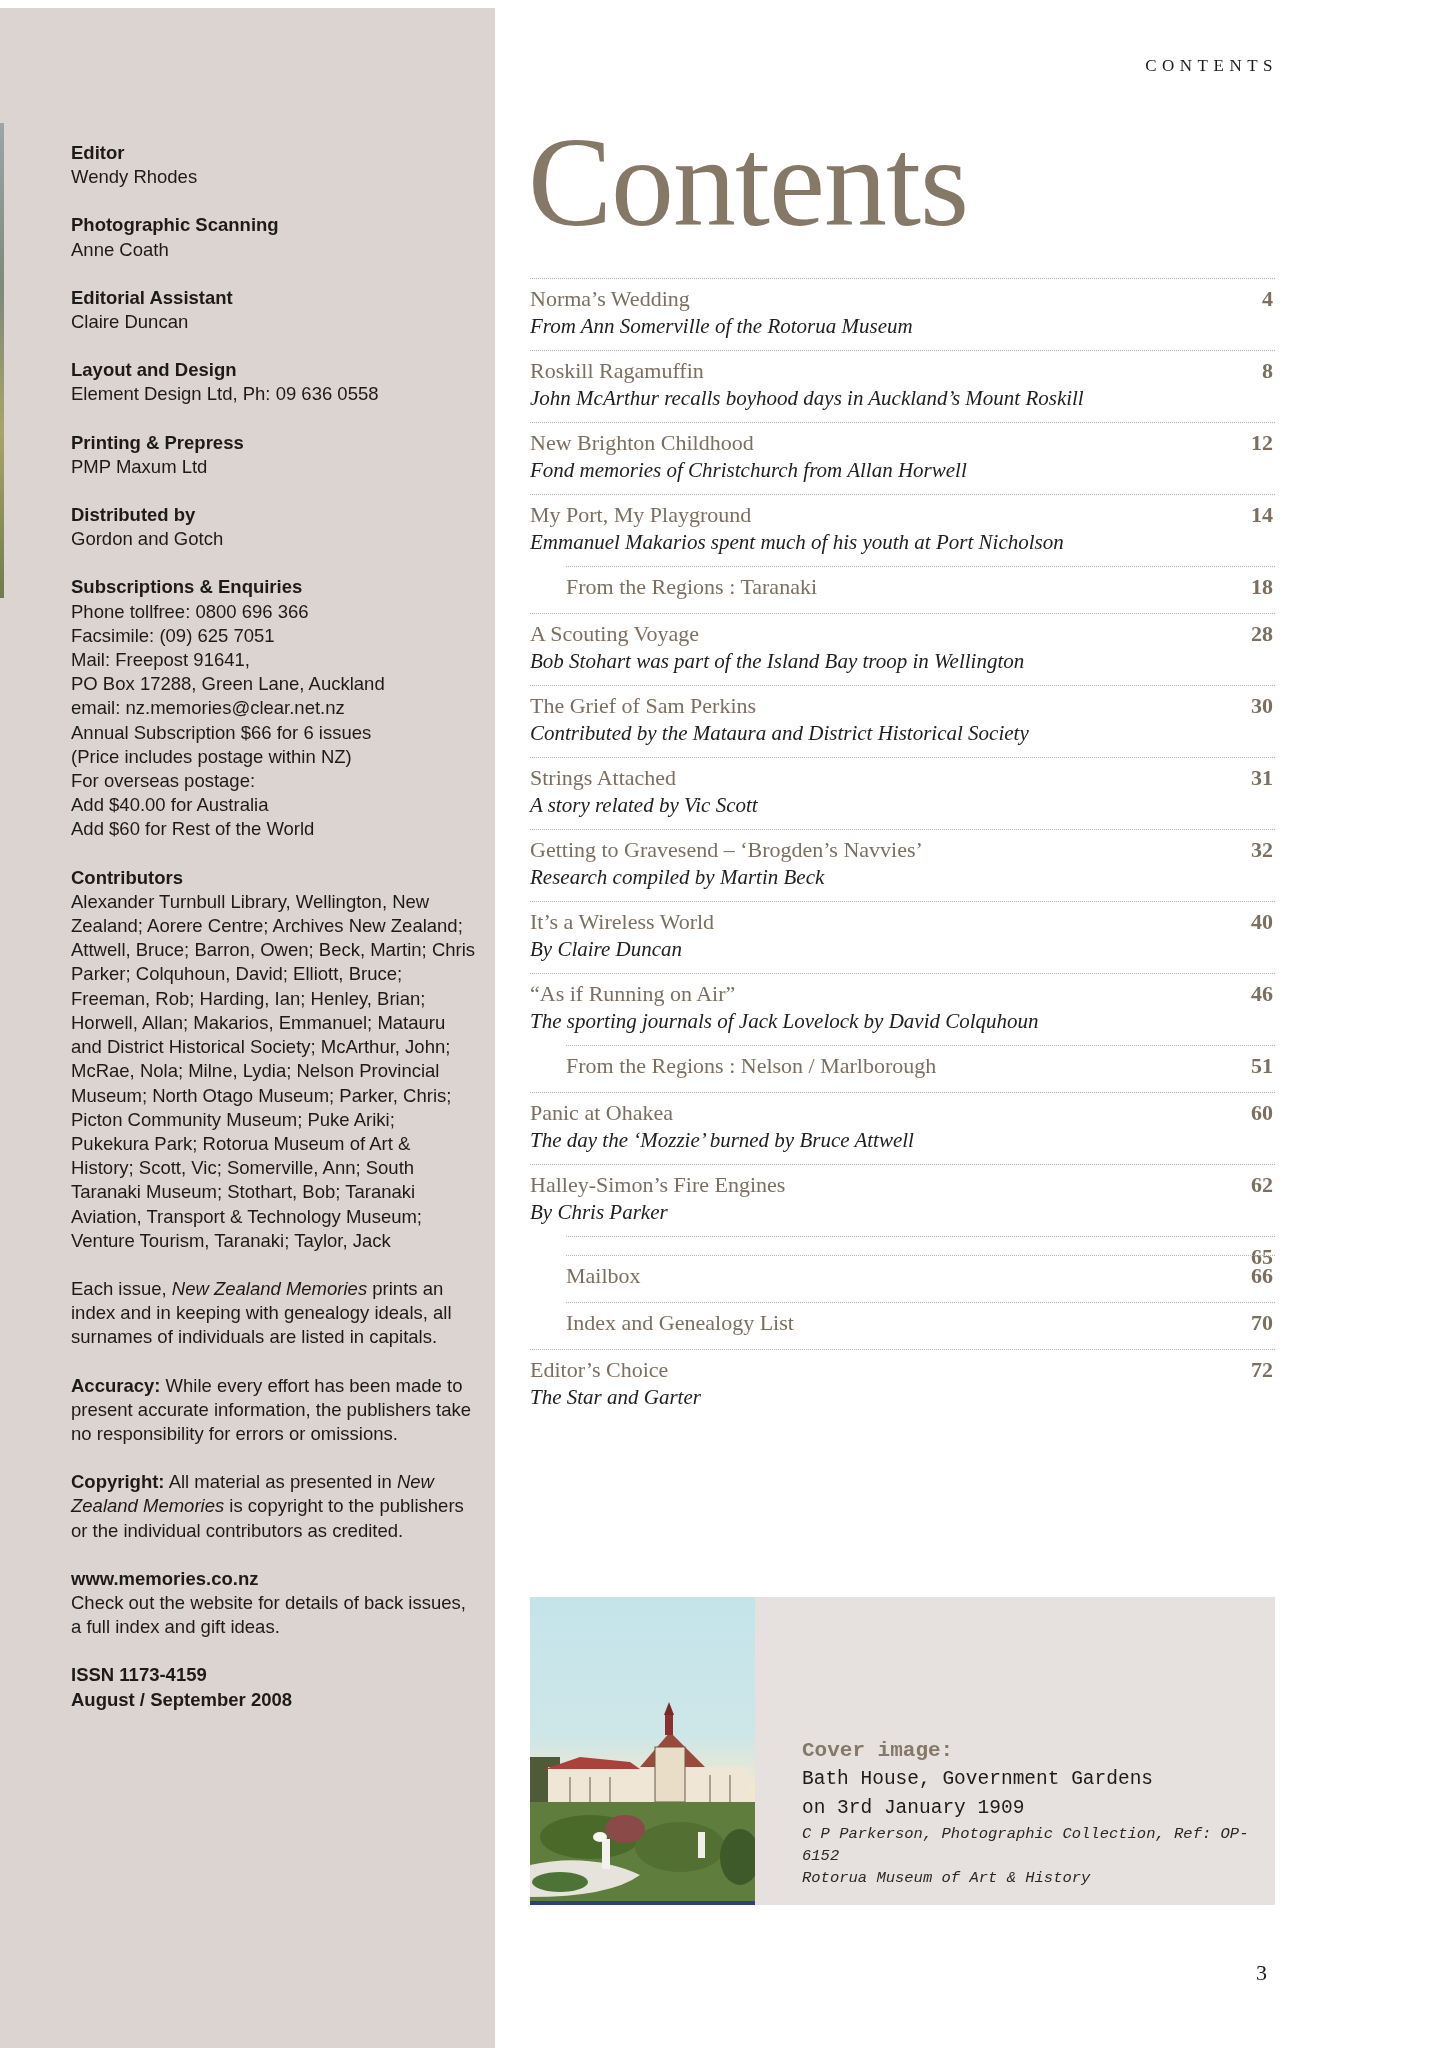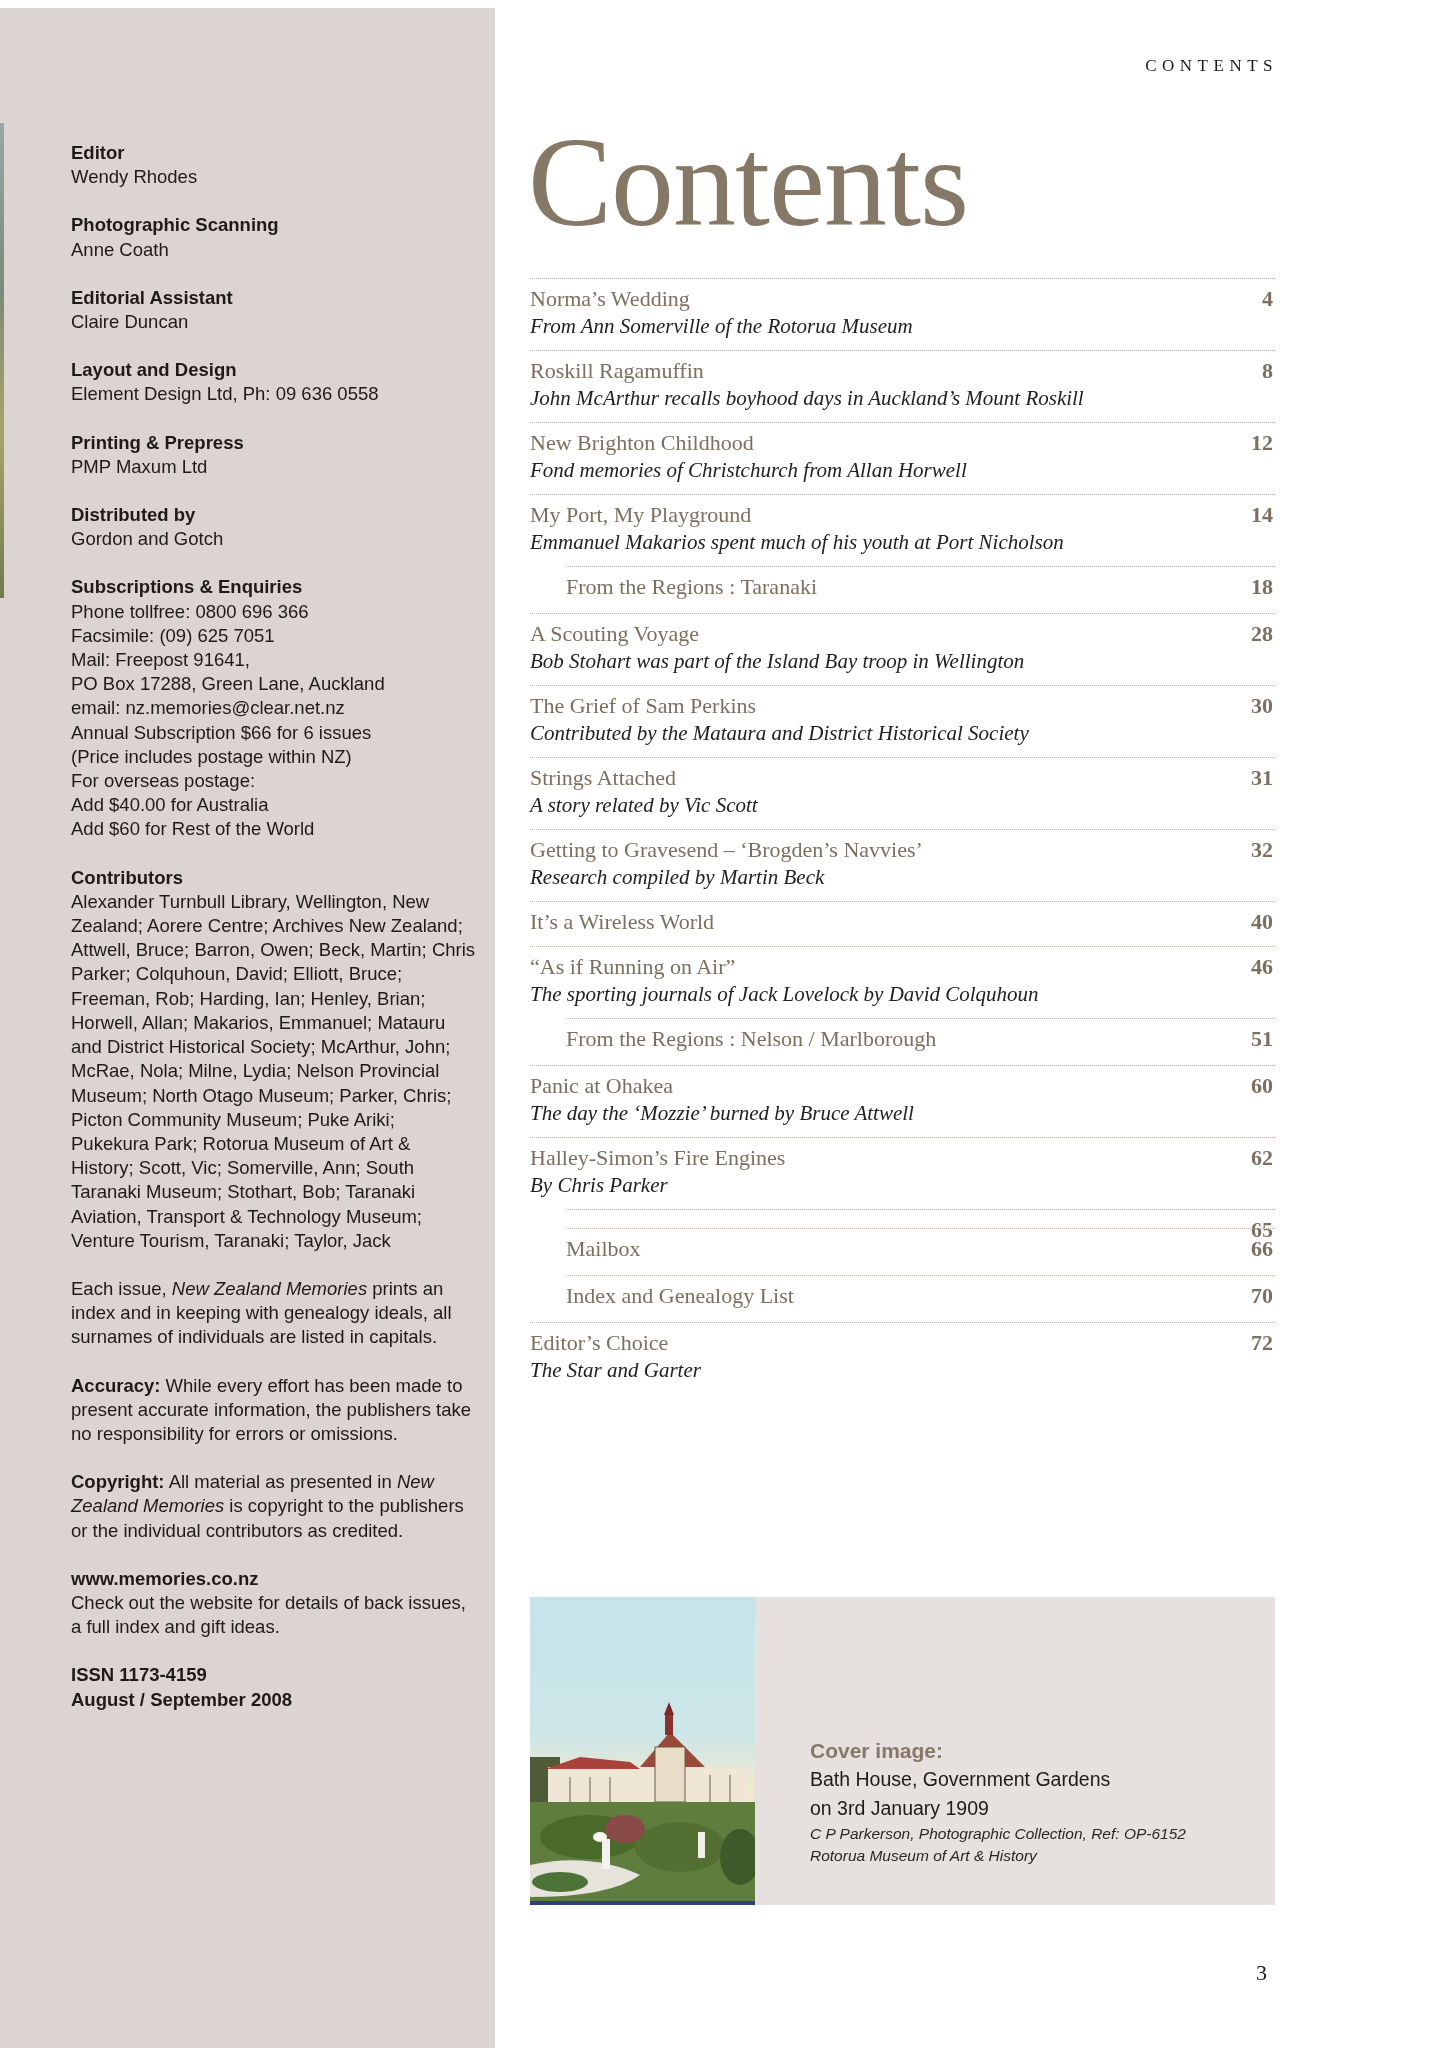--- a/index.html
+++ b/index.html
@@ -62,22 +62,22 @@
   }
 
   .cover-box {
     position: absolute; left: 530px; top: 1597px; width: 745px; height: 308px;
     background: #e6e1de;
   }
   .cover-photo {
     position: absolute; left: 0; top: 0; width: 225px; height: 308px; overflow: hidden;
   }
   .cover-text {
-    position: absolute; left: 280px; top: 140px; width: 460px;
-    font-family: Liberation Sans, sans-serif; color: #1d1b1a;
+    position: absolute; left: 272px; top: 140px; width: 460px;
+    font-family: Liberation Mono, monospace; color: #1d1b1a;
   }
   .cover-label { font-weight: bold; font-size: 21px; line-height: 28px; color: #857867; display: block; }
   .cover-caption { font-size: 19.5px; line-height: 29px; display: block; }
   .cover-credit { font-style: italic; font-size: 15.5px; line-height: 22px; display: block; color: #2a2726; }
   .cover-credit.first { margin-top: 0; }
 
   .page-number {
     position: absolute; left: 1256px; top: 1960px;
     font-family: "Liberation Serif", serif; font-size: 22px; color: #1d1b1a;
   }
@@ -196,20 +196,21 @@
       <span class="toc-sub">A story related by Vic Scott</span>
     </div>
     <div class="toc-entry">
       <span class="toc-title">Getting to Gravesend – ‘Brogden’s Navvies’</span>
       <span class="toc-page">32</span>
       <span class="toc-sub">Research compiled by Martin Beck</span>
     </div>
     <div class="toc-entry">
       <span class="toc-title">It’s a Wireless World</span>
       <span class="toc-page">40</span>
+      <span class="toc-sub">By Claire Duncan</span>
     </div>
     <div class="toc-entry">
       <span class="toc-title">“As if Running on Air”</span>
       <span class="toc-page">46</span>
       <span class="toc-sub">The sporting journals of Jack Lovelock by David Colquhoun</span>
     </div>
     <div class="toc-entry single">
       <span class="toc-title">From the Regions : Nelson / Marlborough</span>
       <span class="toc-page">51</span>
     </div>

